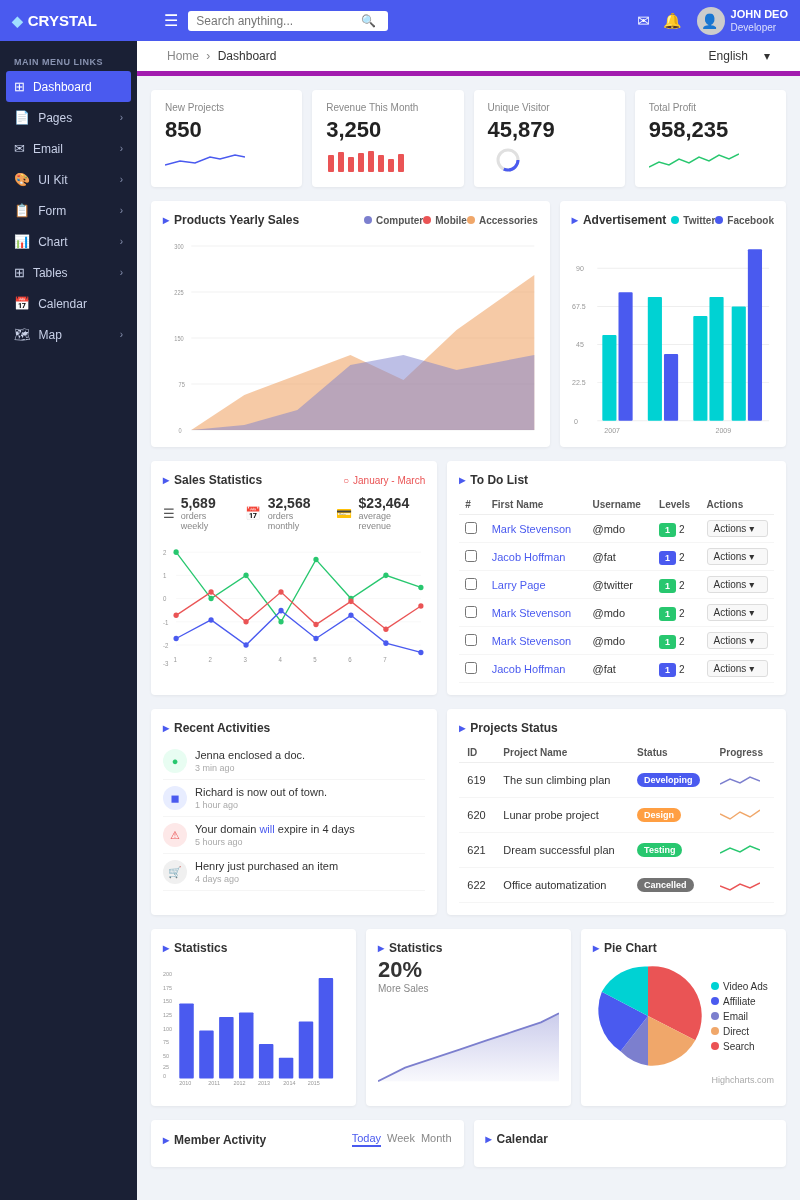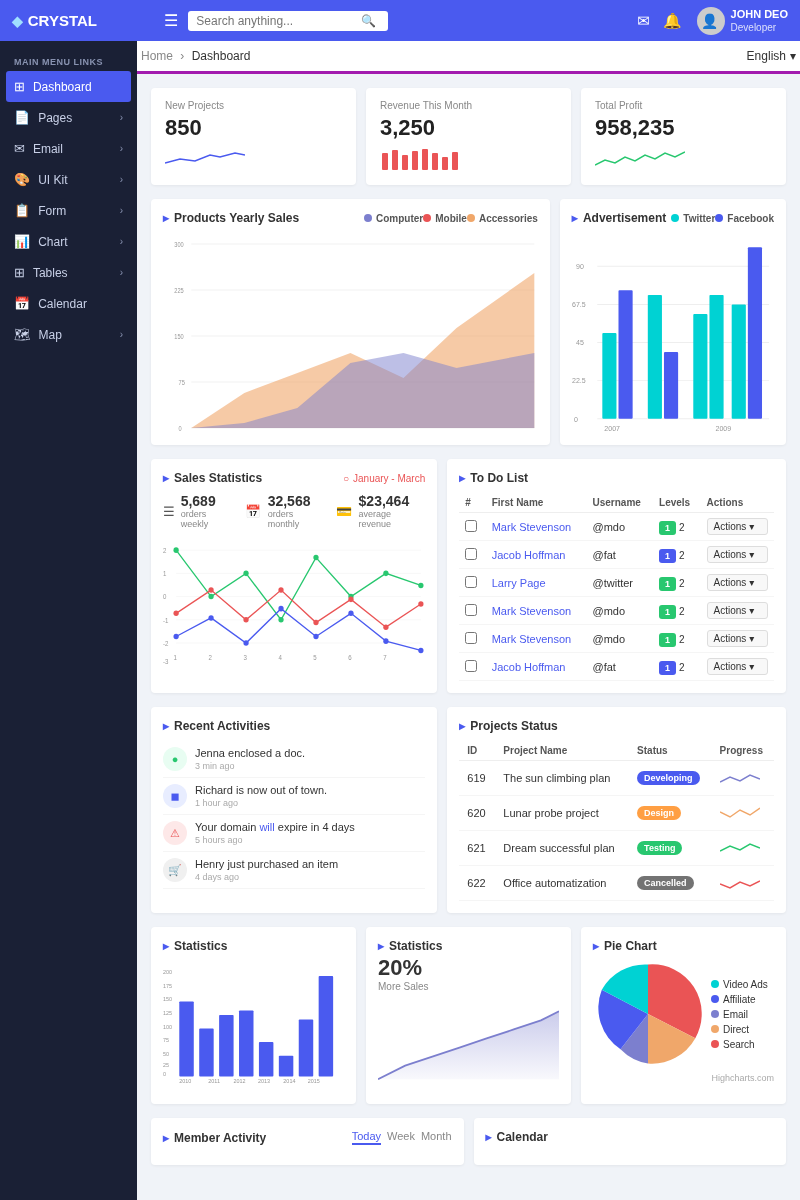--- a/index.html
+++ b/index.html
@@ -28,26 +28,26 @@
     .sidebar-item { display: flex; align-items: center; justify-content: space-between; padding: 8px 14px; color: #c8d0e7; font-size: 12px; cursor: pointer; transition: background 0.15s; }
     .sidebar-item.active { background: #4a5aef; color: #fff; border-radius: 3px; margin: 0 6px; padding: 8px 8px; }
     .sidebar-item .item-left { display: flex; align-items: center; gap: 8px; }
     .sidebar-item .chevron { font-size: 10px; color: #8892b0; }
     .sidebar-icon { font-size: 13px; }
 
     
     .content { flex: 1; padding: 0; }
 
     
-    .breadcrumb-bar { background: #fff; padding: 8px 4px; display: flex; align-items: flex-start; justify-content: space-between; border-bottom: 3px solid #a21caf; }
+    .breadcrumb-bar { background: #fff; padding: 8px 30px; display: flex; align-items: flex-start; justify-content: space-between; border-bottom: 5px solid #a21caf; }
     .breadcrumb-text { font-size: 12px; color: #888; }
     .breadcrumb-text a { color: #888; text-decoration: none; }
     .breadcrumb-text .sep { margin: 0 4px; }
     .breadcrumb-text .current { color: #333; font-weight: 500; }
-    .lang-select { font-size: 12px; color: #333; display: flex; align-items: center; gap: 4px; cursor: pointer; }
+    .lang-select { font-size: 12px; color: #333; display: flex; align-items: center; gap: 16px; cursor: pointer; }
 
     
     .dash-content { padding: 14px 14px; }
 
     
     .stat-cards { display: flex; gap: 10px; margin-bottom: 14px; }
     .stat-card { background: #fff; border-radius: 4px; padding: 12px 14px; flex: 1; box-shadow: 0 1px 3px rgba(0,0,0,0.06); }
     .stat-card .label { font-size: 10px; color: #888; margin-bottom: 4px; }
     .stat-card .value { font-size: 22px; font-weight: 700; color: #222; }
     .stat-card .chart-mini { margin-top: 4px; }
@@ -265,20 +265,30 @@
           <div class="chart-mini">
             <svg width="80" height="25" viewBox="0 0 80 25">
               <rect x="2" y="8" width="6" height="17" fill="#ea5455" rx="1"></rect>
               <rect x="12" y="5" width="6" height="20" fill="#ea5455" rx="1"></rect>
               <rect x="22" y="10" width="6" height="15" fill="#ea5455" rx="1"></rect>
               <rect x="32" y="6" width="6" height="19" fill="#ea5455" rx="1"></rect>
               <rect x="42" y="4" width="6" height="21" fill="#ea5455" rx="1"></rect>
               <rect x="52" y="8" width="6" height="17" fill="#ea5455" rx="1"></rect>
               <rect x="62" y="12" width="6" height="13" fill="#ea5455" rx="1"></rect>
               <rect x="72" y="7" width="6" height="18" fill="#ea5455" rx="1"></rect>
+            </svg>
+          </div>
+        </div>
+        <div class="stat-card">
+          <div class="label">Unique Visitor</div>
+          <div class="value">45,879</div>
+          <div class="chart-mini">
+            <svg width="40" height="25" viewBox="0 0 40 25">
+              <circle cx="20" cy="13" r="10" fill="none" stroke="#e0e0e0" stroke-width="3"></circle>
+              <circle cx="20" cy="13" r="10" fill="none" stroke="#4a5aef" stroke-width="3" stroke-dasharray="20 44" stroke-dashoffset="0"></circle>
             </svg>
           </div>
         </div>
         <div class="stat-card">
           <div class="label">Total Profit</div>
           <div class="value">958,235</div>
           <div class="chart-mini">
             <svg width="90" height="25" viewBox="0 0 90 25">
               <polyline points="0,20 10,15 20,18 30,12 40,16 50,10 60,14 70,8 80,12 90,7" fill="none" stroke="#28c76f" stroke-width="1.5"></polyline>
             </svg>

